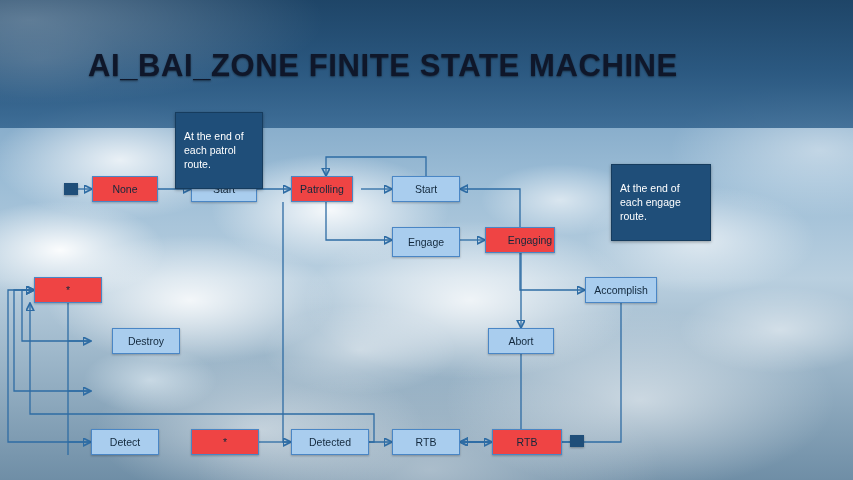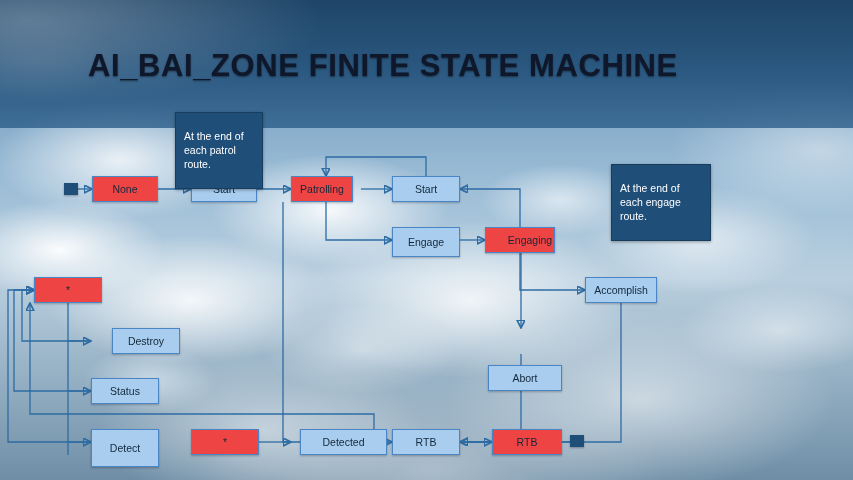--- a/index.html
+++ b/index.html
@@ -155,39 +155,36 @@
     </div>
   <div class="node blue" style="left:392px;top:227px;width:68px;height:30px;">
       <span>Engage</span>
     </div>
   <div class="node white" style="left:485px;top:227px;width:70px;height:26px;padding-left:20px;">
       <span>Engaging</span>
     </div>
   <div class="node blue" style="left:585px;top:277px;width:72px;height:26px;">
       <span>Accomplish</span>
     </div>
-  <div class="node blue" style="left:488px;top:328px;width:74px;height:26px;margin-top:37px;">
+  <div class="node blue" style="left:488px;top:328px;width:66px;height:26px;">
       <span>Abort</span>
     </div>
   <div class="node white" style="left:34px;top:277px;width:68px;height:26px;">
       <span>*</span>
     </div>
   <div class="node blue" style="left:91px;top:328px;width:68px;height:26px;margin-left:21px;">
       <span>Destroy</span>
     </div>
-  <div class="node blue" style="left:91px;top:378px;width:68px;height:26px;">
-      <span>Status</span>
-    </div>
-  <div class="node blue" style="left:91px;top:429px;width:68px;height:38px;">
+  <div class="node blue" style="left:91px;top:429px;width:68px;height:26px;">
       <span>Detect</span>
     </div>
   <div class="node white" style="left:191px;top:429px;width:68px;height:26px;">
       <span>*</span>
     </div>
-  <div class="node blue" style="left:300px;top:429px;width:87px;height:26px;text-align:center;">
+  <div class="node blue" style="left:291px;top:429px;width:78px;height:26px;text-align:center;">
       <span>Detected</span>
     </div>
   <div class="node blue" style="left:392px;top:429px;width:68px;height:26px;">
       <span>RTB</span>
     </div>
   <div class="node white" style="left:492px;top:429px;width:70px;height:26px;">
       <span>RTB</span>
     </div>
 
   

